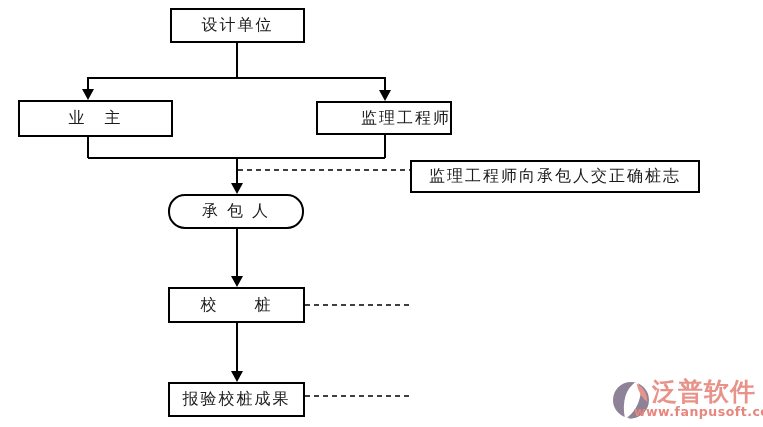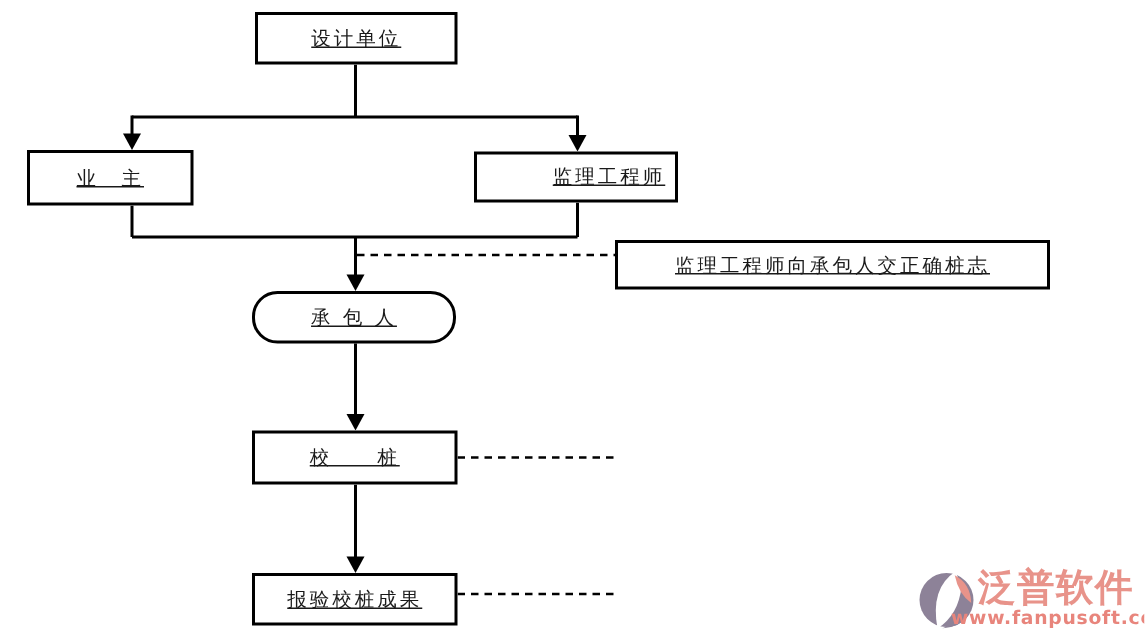--- a/index.html
+++ b/index.html
@@ -23,29 +23,28 @@
     height: 427px;
   }
   .node {
     position: absolute;
     box-sizing: border-box;
     border: 2px solid #000000;
     background: #ffffff;
     display: flex;
     align-items: center;
     justify-content: center;
-    font-size: 13px;
+    font-size: 16px;
     color: #1a1a1a;
     letter-spacing: 2px;
     white-space: nowrap;
-    text-decoration: underline;
   }
   
   .n-design   { left: 170px; top: 8px;   width: 135px; height: 35px; }
-  .n-owner    { left: 18px;  top: 100px; width: 111px; height: 37px; }
+  .n-owner    { left: 18px;  top: 100px; width: 155px; height: 37px; }
   .n-super    { left: 316px; top: 101px; width: 136px; height: 34px; padding-left: 44px; }
   .n-contract { left: 168px; top: 194px; width: 136px; height: 35px; border-radius: 17px; }
   .n-check    { left: 168px; top: 287px; width: 137px; height: 36px; }
   .n-report   { left: 168px; top: 382px; width: 137px; height: 35px; }
   
   .n-note1 { left: 410px; top: 160px; width: 290px; height: 33px; }
   .n-note2 { left: 410px; top: 287px; width: 328px; height: 35px; }
   .n-note3 { left: 413px; top: 383px; width: 175px; height: 34px; }
 
   

